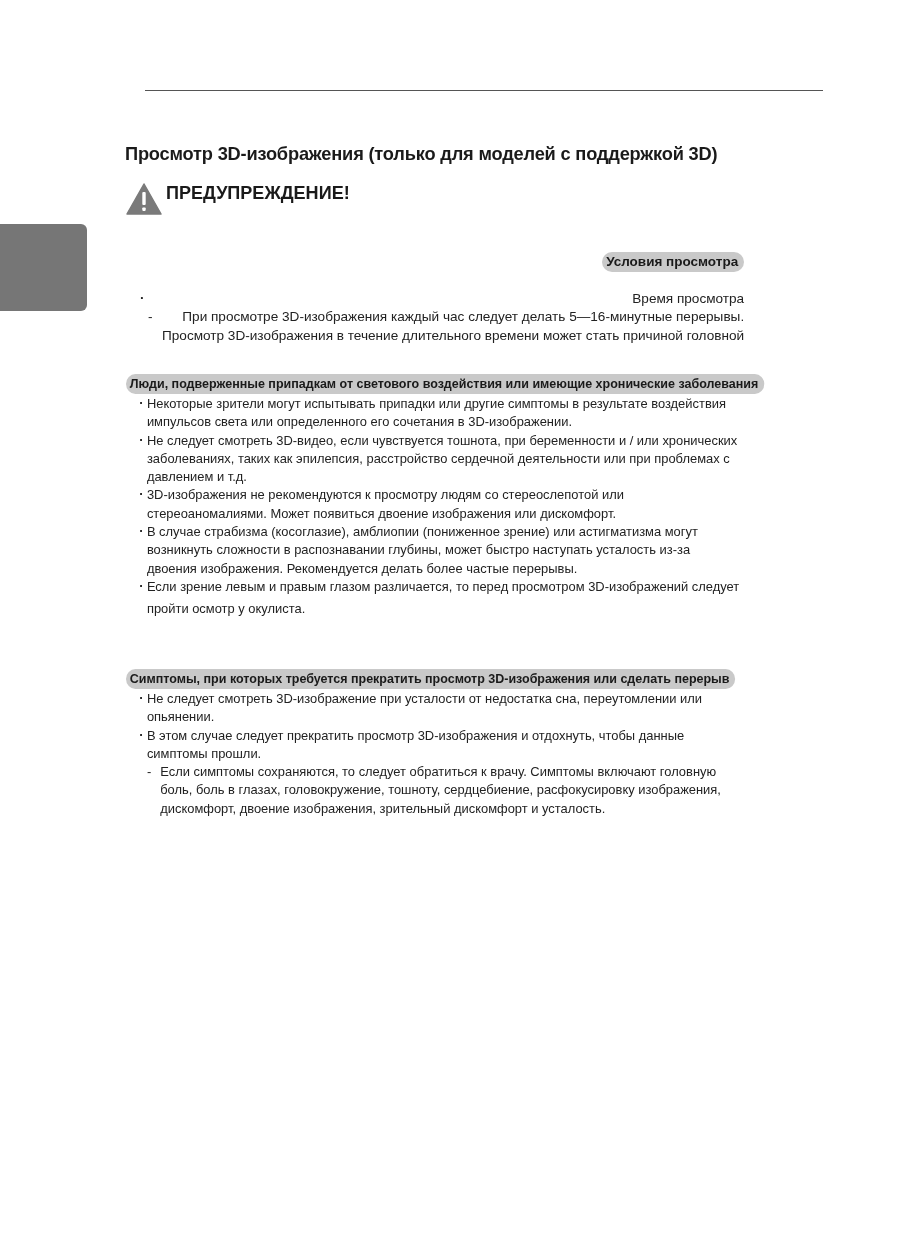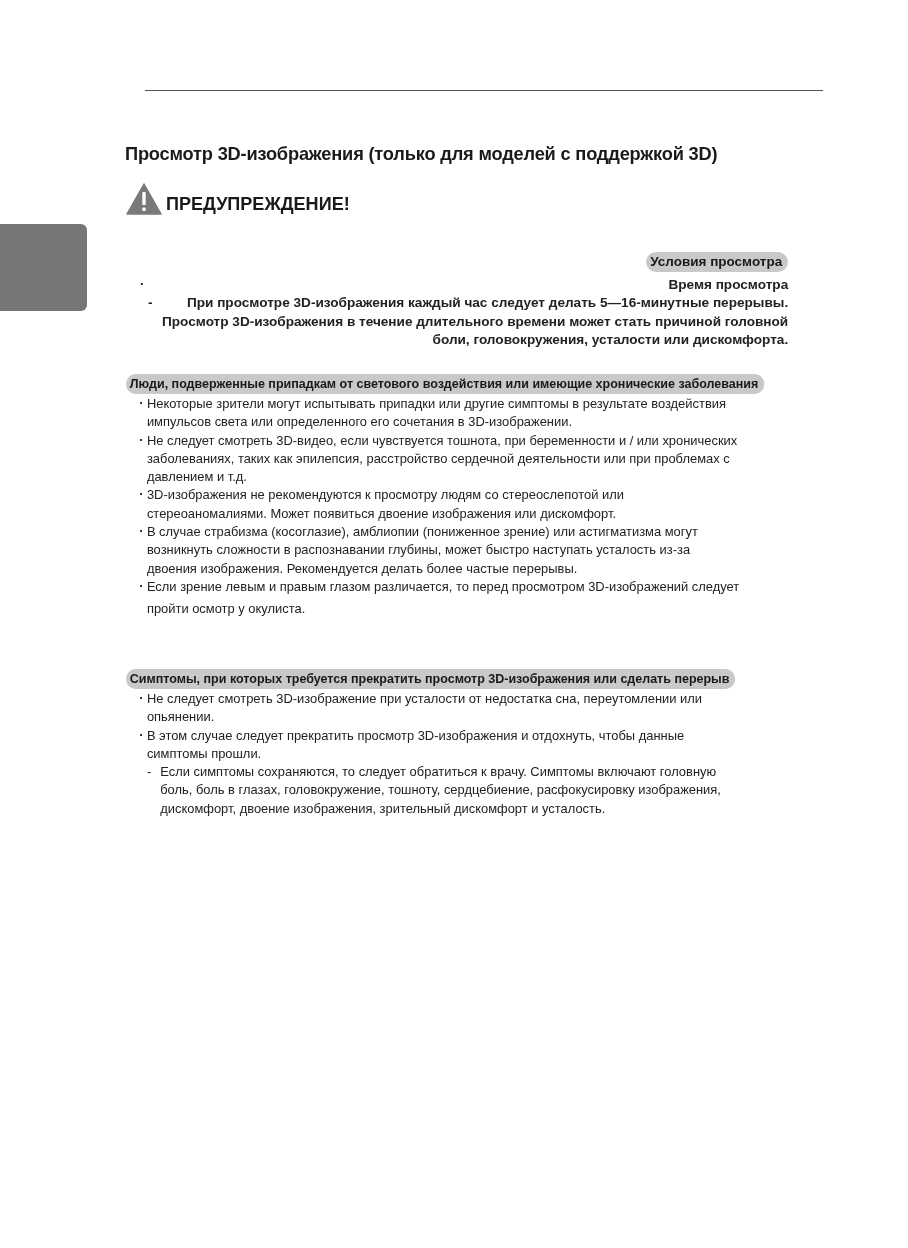--- a/index.html
+++ b/index.html
@@ -14,21 +14,21 @@
     .side-tab {
       position: absolute; left: 0; top: 224px; width: 87px; height: 87px;
       background: #767676; border-radius: 0 6px 6px 0;
     }
     .page-title {
       position: absolute; left: 125px; top: 143px; font-size: 19px; font-weight: bold;
       letter-spacing: -0.2px; color: #1a1a1a; white-space: nowrap;
       transform: scaleX(0.96); transform-origin: left;
     }
     .warning {
-      position: absolute; left: 126px; top: 183px; display: flex; align-items: flex-end;
+      position: absolute; left: 126px; top: 183px; display: flex; 
     }
     .warning svg { width: 36px; height: 32px; display: block; }
     .warning-label {
       font-size: 19px; font-weight: bold; margin-left: 4px; color: #1a1a1a; line-height: 1;
       transform: scaleX(0.95); transform-origin: left; white-space: nowrap; padding-bottom: 2px;
     }
     .section { position: absolute; left: 126px; }
     .pill {
       display: inline-block; background: #c9c9c9; border-radius: 10px;
       padding: 2px 6px 2px 4px; font-size: 13.5px; font-weight: bold; color: #1a1a1a;
@@ -58,28 +58,27 @@
       <path d="M18 1 L35 31 L1 31 Z" fill="#7a7a7a" stroke="#7a7a7a" stroke-linejoin="round" stroke-width="1.5"></path>
       <rect x="16.3" y="9" width="3.4" height="13" rx="1" fill="#fff"></rect>
       <rect x="16.3" y="24.5" width="3.4" height="3.4" rx="0.8" fill="#fff"></rect>
     </svg>
   </span>
   <span class="warning-label">ПРЕДУПРЕЖДЕНИЕ!</span>
 </div>
 
 <div class="section" style="top:252px;text-align:right;">
   <span class="pill">Условия просмотра</span>
-  <div class="lines" style="margin-top:4px;font-weight:bold;">
+  <div class="lines" style="margin-top:18px;">
     <div class="bullet">
       <div>Время просмотра</div>
     </div>
     <div class="dash">
       <div>При просмотре 3D-изображения каждый час следует делать 5—16-минутные перерывы.</div>
       <div>Просмотр 3D-изображения в течение длительного времени может стать причиной головной</div>
-      <div>боли, головокружения, усталости или дискомфорта.</div>
     </div>
   </div>
 </div>
 
 <div class="section" style="top:374px;">
   <span class="pill narrow">Люди, подверженные припадкам от светового воздействия или имеющие хронические заболевания</span>
   <div class="lines narrowtxt" style="margin-top:1px;">
     <div class="bullet">
       <div>Некоторые зрители могут испытывать припадки или другие симптомы в результате воздействия</div>
       <div>импульсов света или определенного его сочетания в 3D-изображении.</div>

